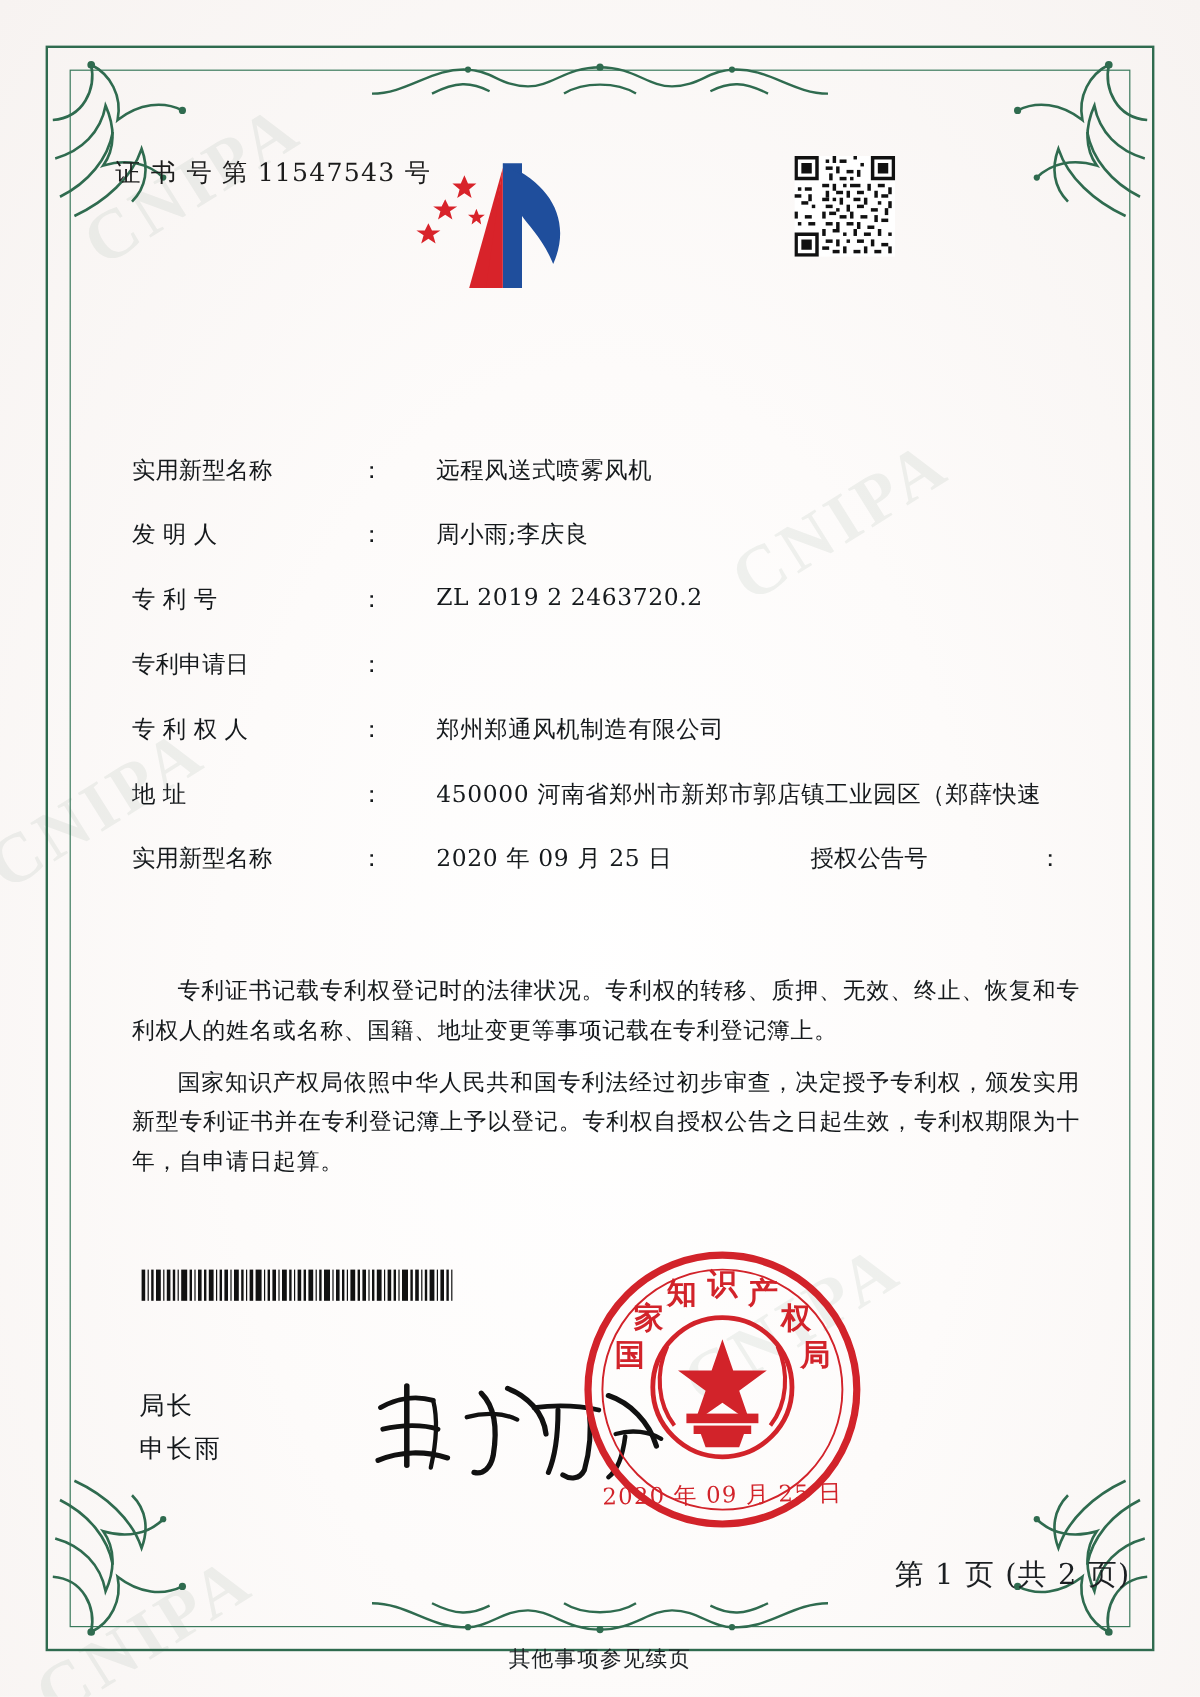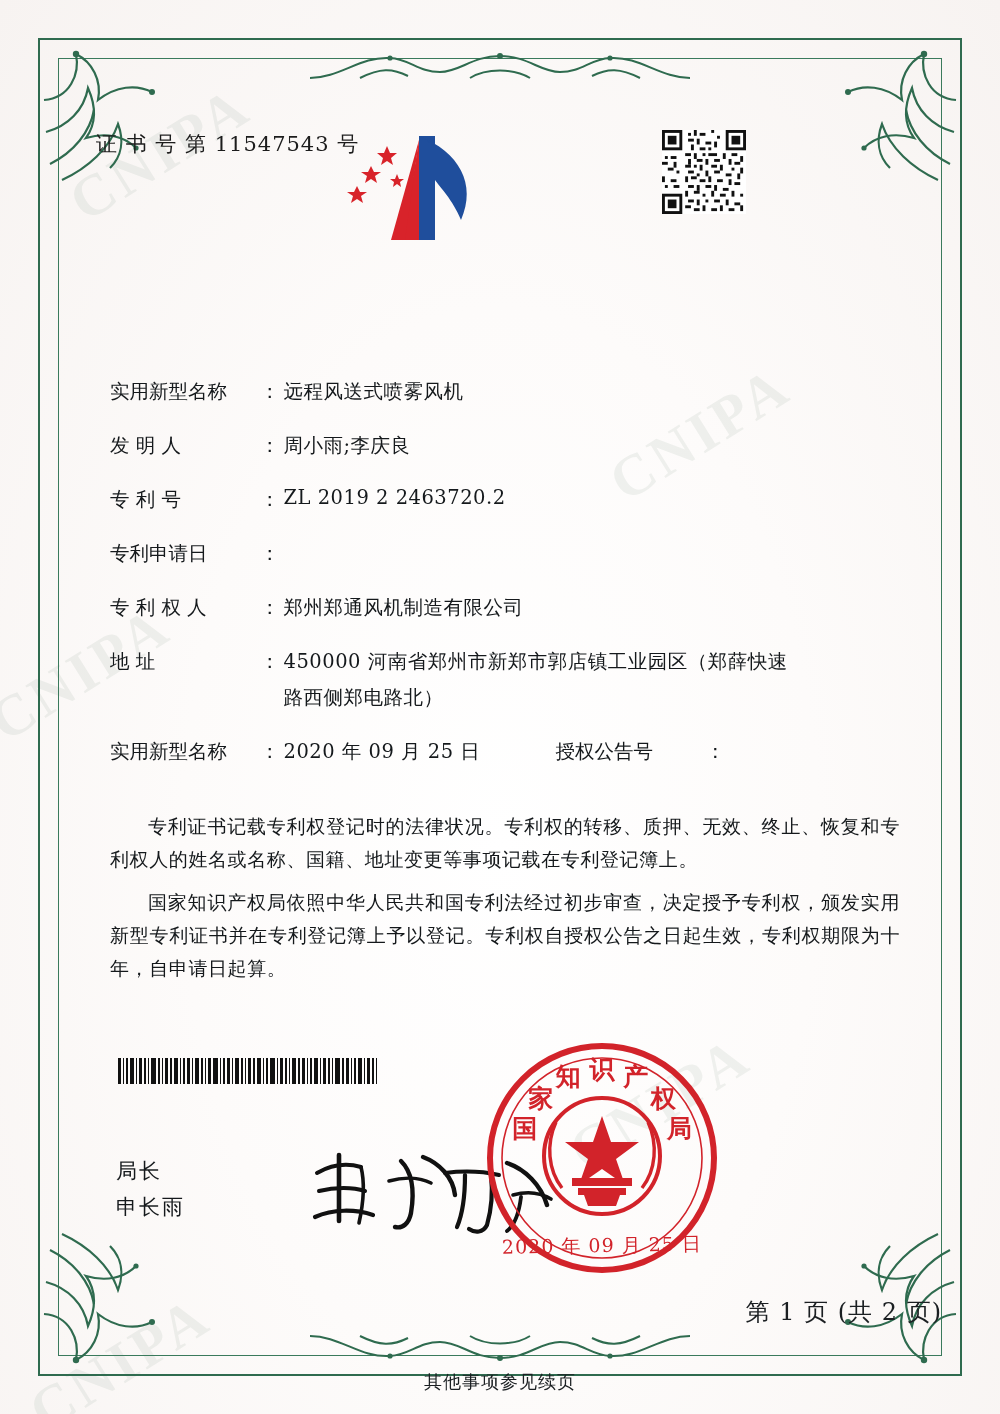--- a/index.html
+++ b/index.html
@@ -129,20 +129,21 @@
     top: 320px;
     width: 790px;
   }
   .frow {
     display: flex;
     align-items: flex-start;
     margin-bottom: 27px;
     font-size: 19.5px;
     color: #15191c;
     font-family: "DejaVu Serif", serif;
+    gap: 40px;
   }
   .flabel {
     width: 150px;
     flex: 0 0 150px;
     display: flex;
     justify-content: space-between;
     letter-spacing: 0px;
   }
   .fcolon { margin: 0 4px 0 0; }
   .fvalue {
@@ -486,21 +487,20 @@
         <span class="flabel">专 利 权 人</span>
         <span class="fcolon">：</span>
         <span class="fvalue">郑州郑通风机制造有限公司</span>
       </div>
 
       <div class="frow">
         <span class="flabel">地 址</span>
         <span class="fcolon">：</span>
         <span class="fvalue">
           <span>450000 河南省郑州市新郑市郭店镇工业园区（郑薛快速</span>
-          <span class="l2">路西侧郑电路北）</span>
         </span>
       </div>
 
       <div class="frow two-col">
         <span class="flabel">实用新型名称</span>
         <span class="fcolon">：</span>
         <span class="fvalue">2020 年 09 月 25 日</span>
         <span class="second-label">授权公告号</span>
         <span>：</span>
       </div>

